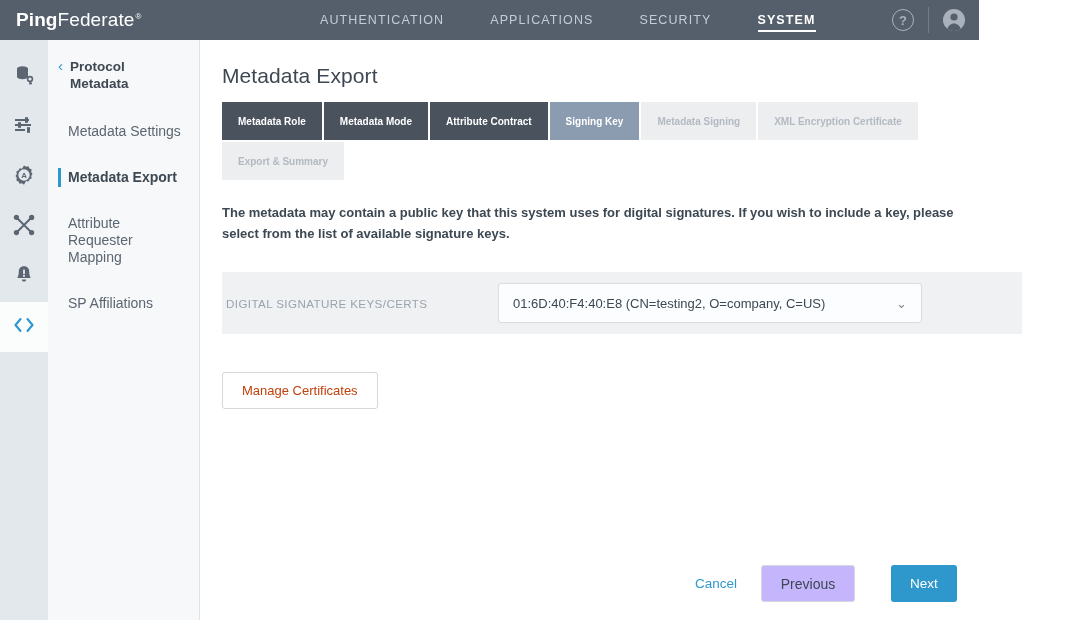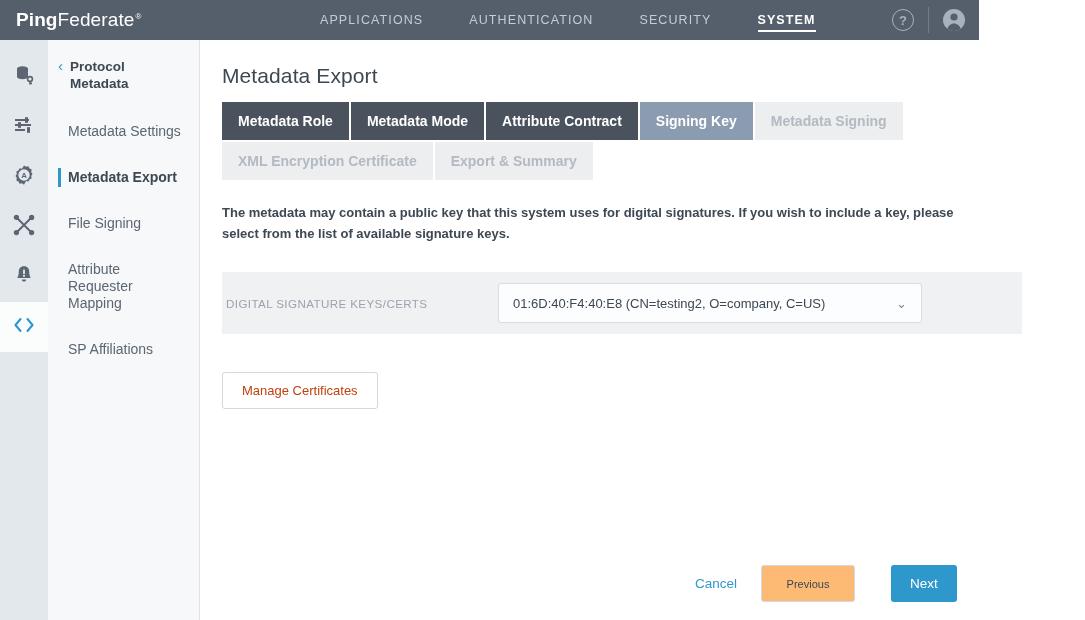--- a/index.html
+++ b/index.html
@@ -98,21 +98,21 @@
   .main { flex: 1 1 auto; background: #ffffff; position: relative; padding: 0 22px 0 22px; min-width: 0; }
   .page-title {
     font-size: 21px; color: #3d4852; font-weight: normal;
     padding-top: 24px; padding-bottom: 14px; letter-spacing: .1px;
   }
 
   .tabs { display: flex; flex-wrap: wrap; gap: 2px 2px; margin-bottom: 4px; max-width: 762px; }
   .tab {
     height: 38px; padding: 0 16px;
     display: flex; align-items: center; justify-content: center;
-    font-size: 14px; font-weight: bold; white-space: nowrap; cursor: pointer;
+    font-size: 10px; font-weight: bold; white-space: nowrap; cursor: pointer;
   }
   .tab.done { background: #49525d; color: #ffffff; }
   .tab.active { background: #8b9bb0; color: #ffffff; }
   .tab.disabled { background: #eceef0; color: #b3bac1; cursor: default; }
 
   .desc {
     font-size: 13px; color: #3d4852; font-weight: bold;
     line-height: 21px; max-width: 822px;
     margin-top: 22px; margin-bottom: 28px;
   }
@@ -144,45 +144,45 @@
   
   .footer {
     position: absolute; right: 22px; bottom: 18px;
     display: flex; align-items: center; gap: 16px;
   }
   .link-btn {
     color: #2e97cc; font-size: 13.5px; background: none; border: none;
     font-family: inherit; cursor: pointer; padding: 6px 8px;
   }
   .btn-prev {
-    width: 94px; height: 37px; background: #fdba74;
+    width: 94px; height: 37px; background: #c4b5fd;
     border: 1px solid #d3d8dd; border-radius: 3px;
-    font-size: 11px; color: #3d4852; font-family: inherit; cursor: pointer;
+    font-size: 14px; color: #3d4852; font-family: inherit; cursor: pointer;
   }
   .btn-next {
     width: 66px; height: 37px; background: #2e97cc;
     border: none; border-radius: 3px;
     font-size: 13.5px; color: #ffffff; font-family: inherit; cursor: pointer; margin-left: 20px;
   }
 </style>
 </head>
 <body>
 
 <div class="app">
 
   <div class="topbar">
     <div class="brand">
       <span class="brand-ping">Ping</span>
         <span class="brand-fed">Federate</span>
         <span class="brand-reg">®</span>
     </div>
 
     <div class="topnav">
+      <div class="topnav-item">AUTHENTICATION</div>
       <div class="topnav-item">APPLICATIONS</div>
-      <div class="topnav-item">AUTHENTICATION</div>
       <div class="topnav-item">SECURITY</div>
       <div class="topnav-item active">SYSTEM</div>
     </div>
 
     <div class="topright">
       <div class="circ-icon">
         <span>?</span>
       </div>
       <div class="tr-sep"></div>
       <div class="avatar-icon">
@@ -259,21 +259,20 @@
       <div class="rail-spacer"></div>
     </div>
 
     <div class="sidebar">
       <div class="side-back">
         <span class="chev">‹</span>
         <span>Protocol Metadata</span>
       </div>
       <div class="side-item">Metadata Settings</div>
       <div class="side-item active">Metadata Export</div>
-      <div class="side-item">File Signing</div>
       <div class="side-item">Attribute Requester Mapping</div>
       <div class="side-item">SP Affiliations</div>
     </div>
 
     <div class="main">
       <div class="page-title">Metadata Export</div>
 
       <div class="tabs">
         <div class="tab done">Metadata Role</div>
         <div class="tab done">Metadata Mode</div>

